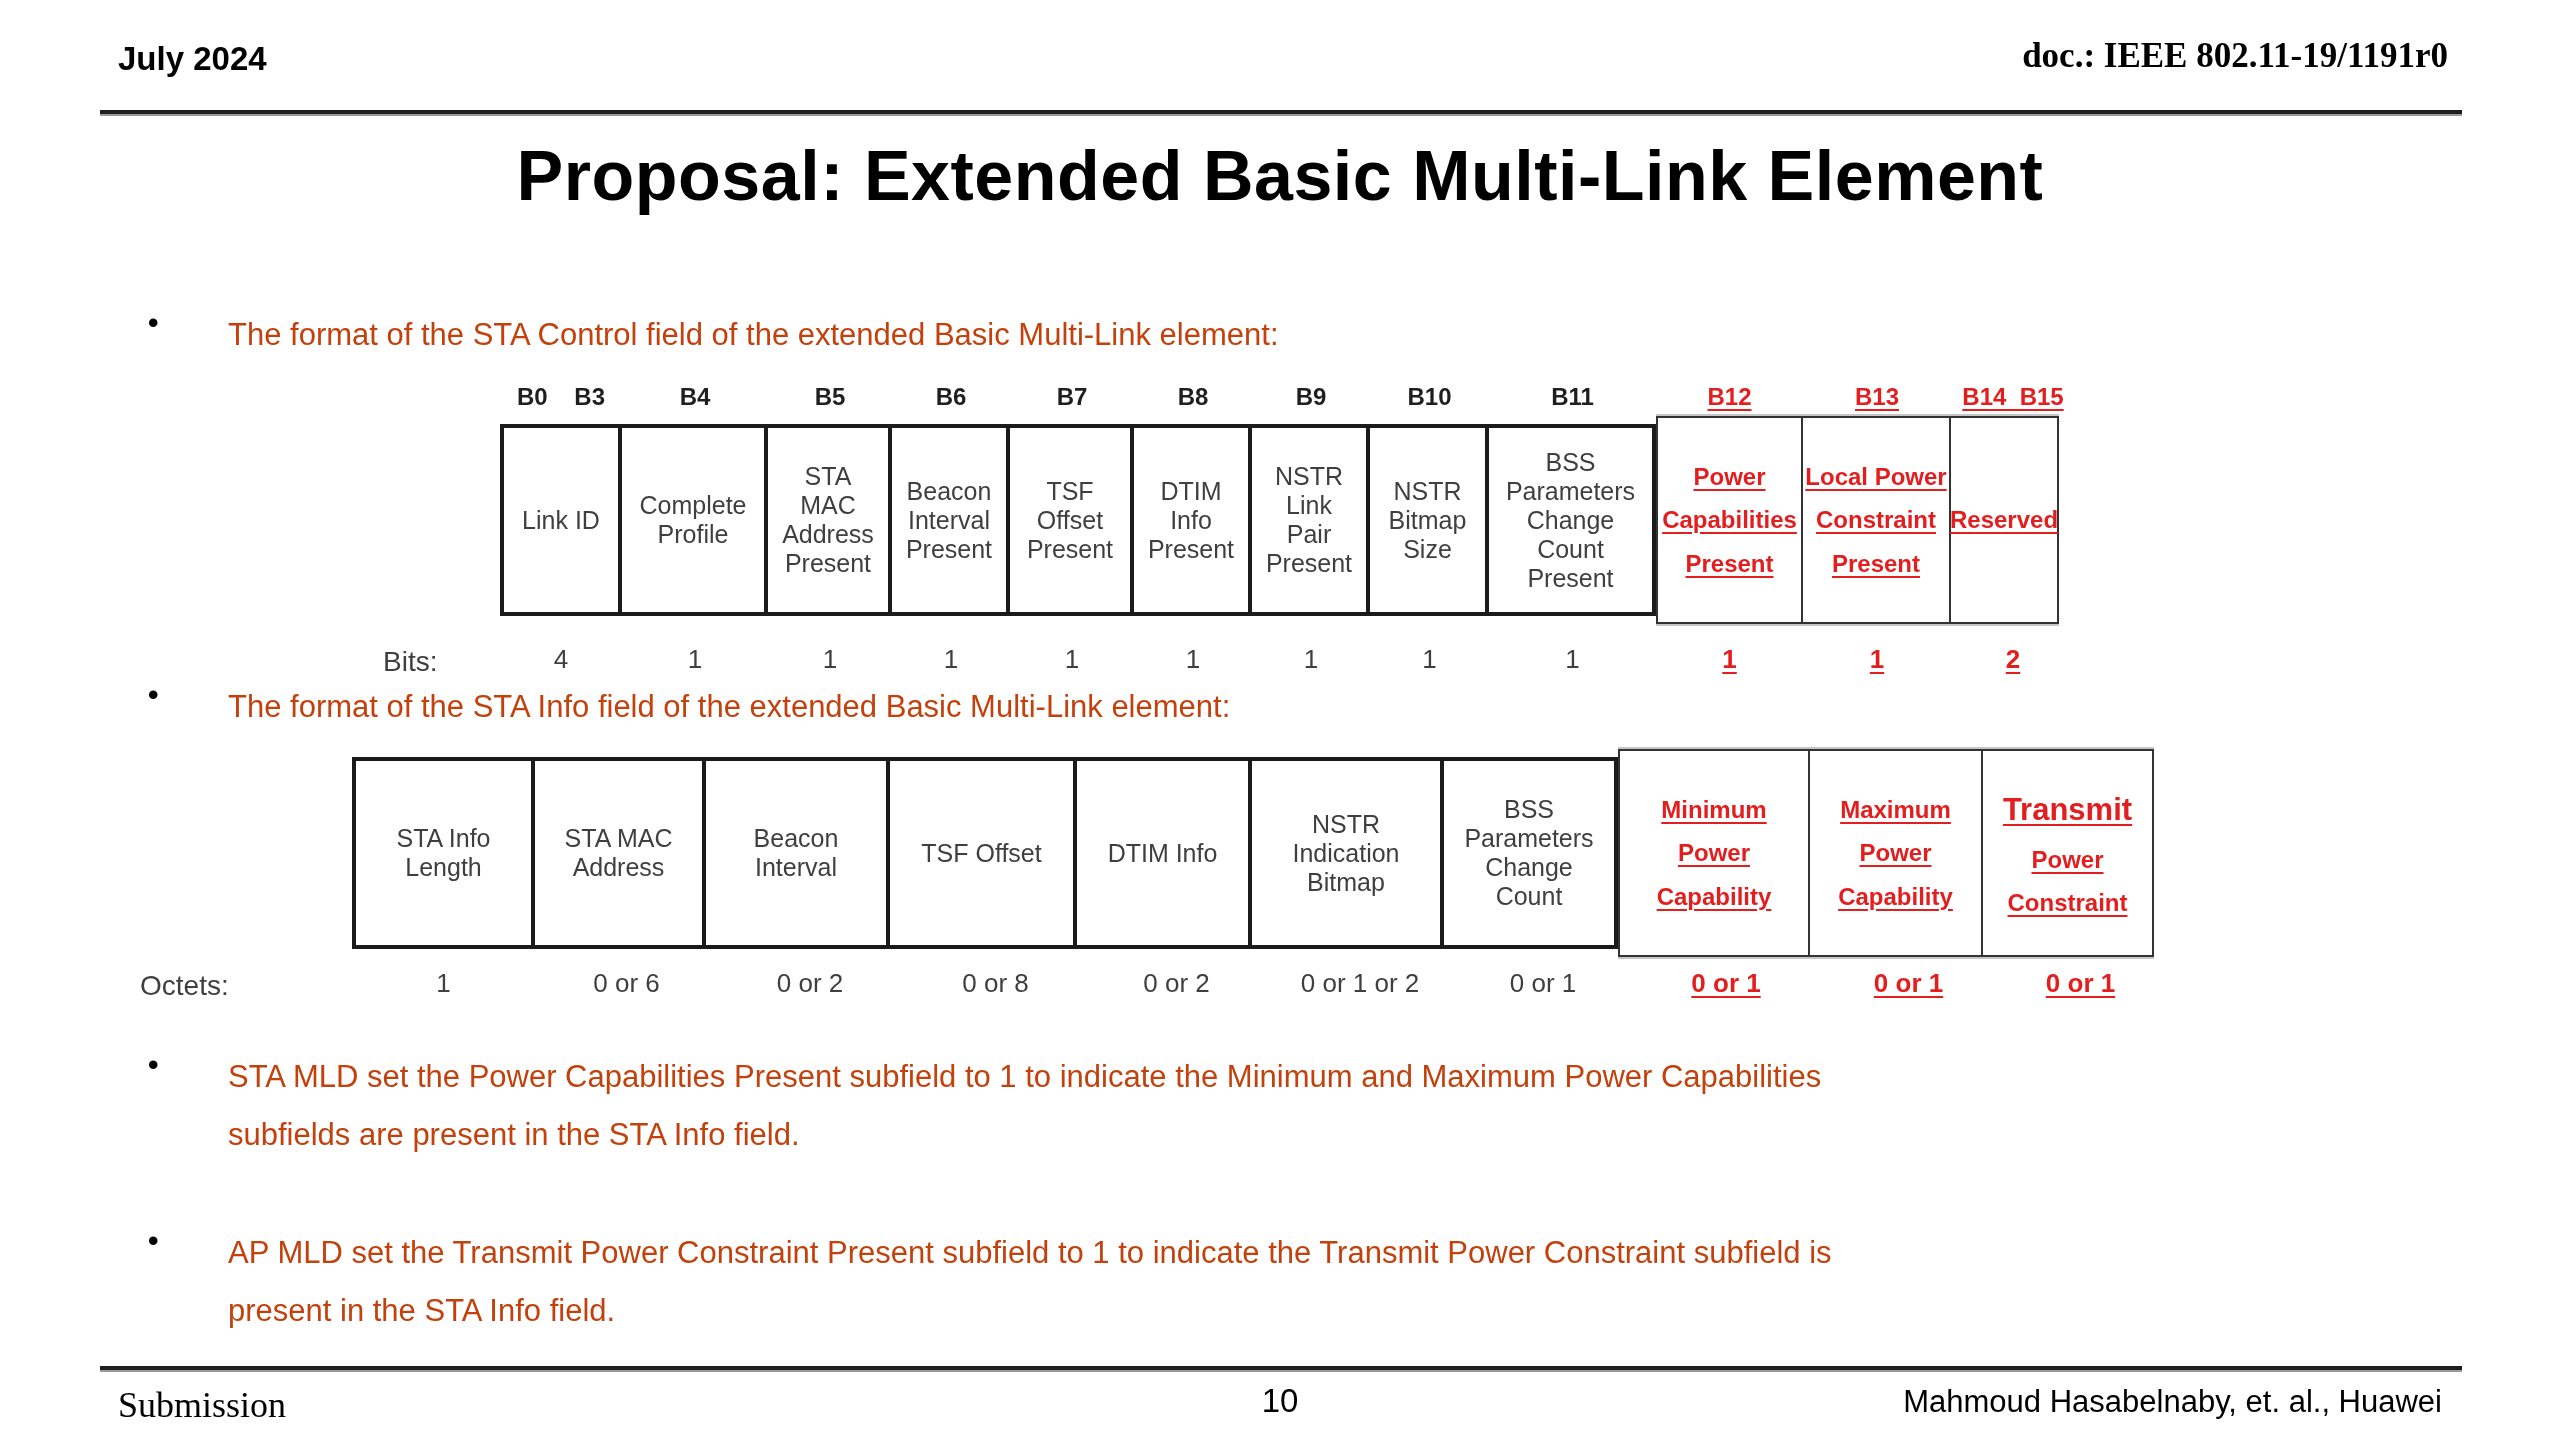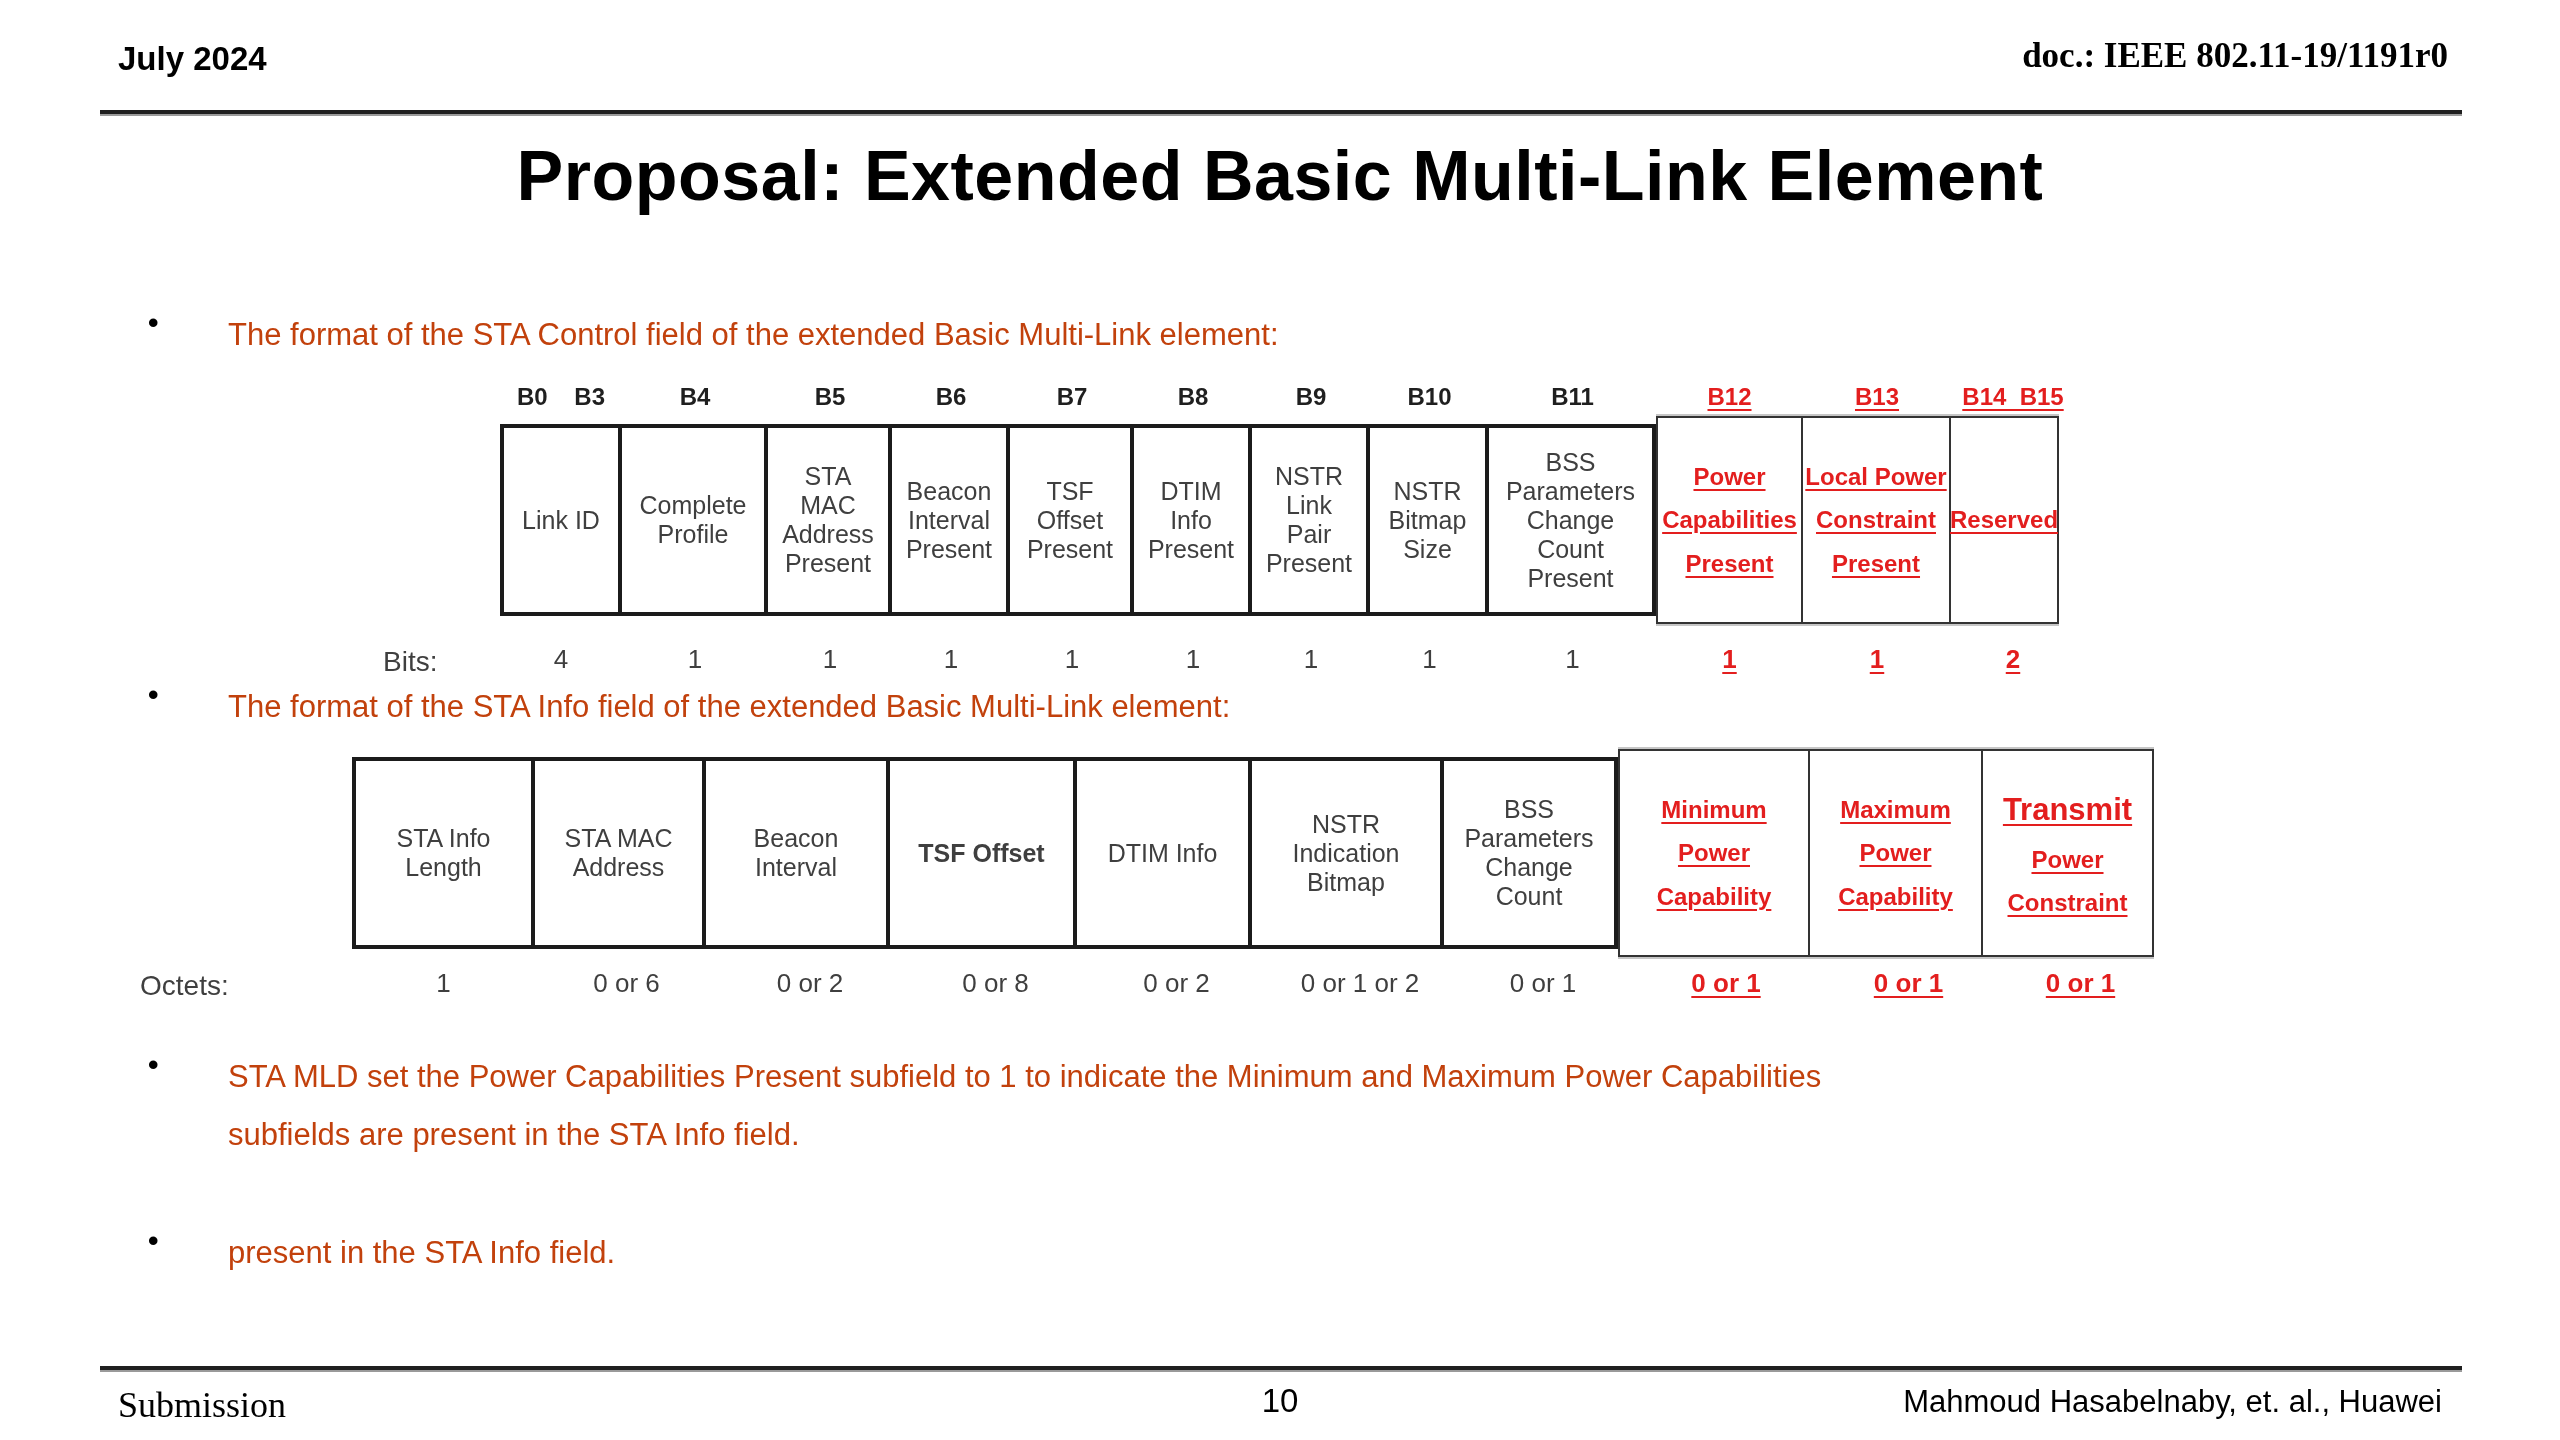--- a/index.html
+++ b/index.html
@@ -181,21 +181,21 @@
 Length</div>
   </div>
         <div class="cell" style="width: 171px;">
     <div class="txt">STA MAC
 Address</div>
   </div>
         <div class="cell" style="width: 184px;">
     <div class="txt">Beacon
 Interval</div>
   </div>
-        <div class="cell" style="width: 187px; font-weight: bold;">
+        <div class="cell" style="width: 187px;">
     <div class="txt">TSF Offset</div>
   </div>
         <div class="cell" style="width: 175px;">
     <div class="txt">DTIM Info</div>
   </div>
         <div class="cell" style="width: 192px;">
     <div class="txt">NSTR
 Indication
 Bitmap</div>
   </div>
@@ -243,20 +243,21 @@
     <span class="dot"></span>
     <div class="btext">
       <div>STA MLD set the Power Capabilities Present subfield to 1 to indicate the Minimum and Maximum Power Capabilities</div>
       <div>subfields are present in the STA Info field.</div>
     </div>
   </div>
 
   <div class="bullet" style="top:1224px;">
     <span class="dot"></span>
     <div class="btext">
+      <div>AP MLD set the Transmit Power Constraint Present subfield to 1 to indicate the Transmit Power Constraint subfield is</div>
       <div>present in the STA Info field.</div>
     </div>
   </div>
 
   <div class="ftr-rule"></div>
   <div class="ftr-left">Submission</div>
   <div class="ftr-page">10</div>
   <div class="ftr-right">Mahmoud Hasabelnaby, et. al., Huawei</div>
 
 </div>

